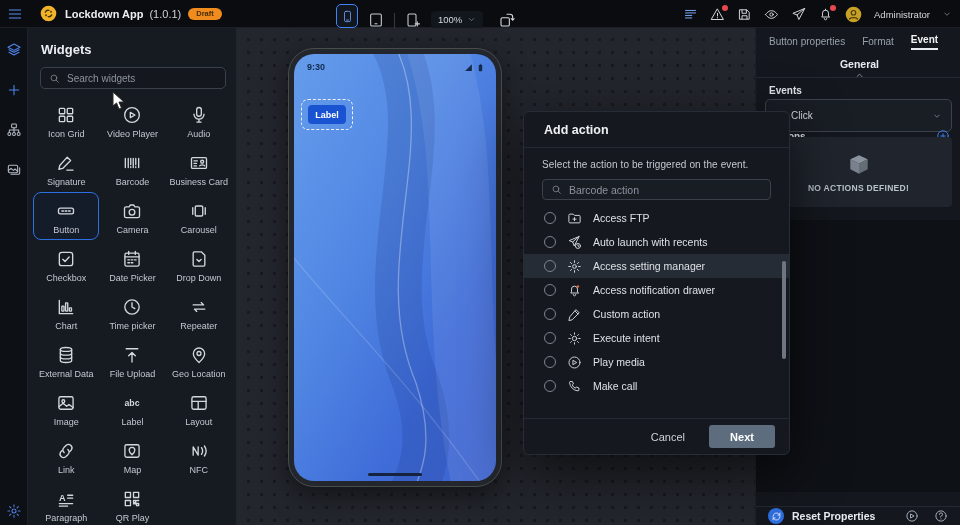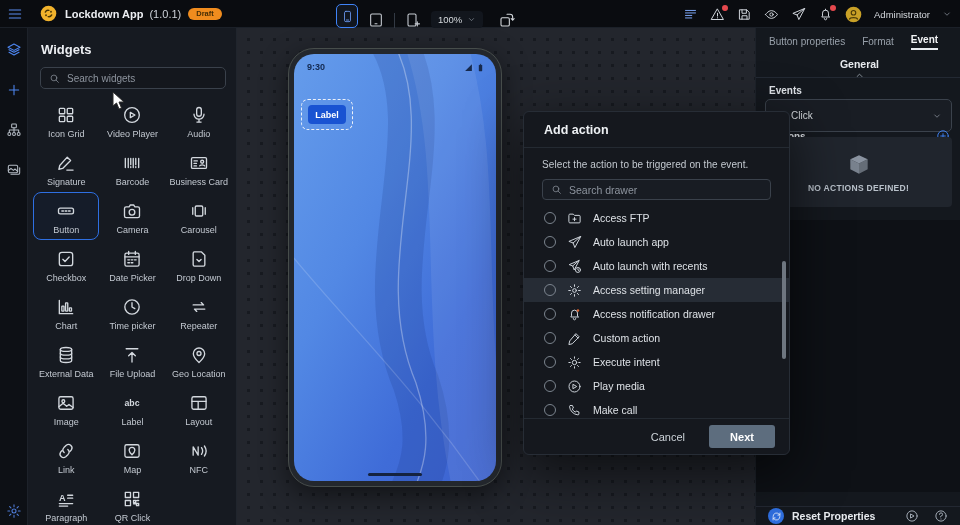--- a/index.html
+++ b/index.html
@@ -537,21 +537,21 @@
         </div>
         <div class="widget">
           <span class="w-icon">
             <svg viewBox="0 0 24 24" fill="none" stroke="currentColor" stroke-width="1.6" stroke-linecap="round" stroke-linejoin="round">
               <rect x="4" y="4" width="6.2" height="6.2"></rect>
               <rect x="13.8" y="4" width="6.2" height="6.2"></rect>
               <rect x="4" y="13.8" width="6.2" height="6.2"></rect>
               <path d="M13.8 13.8h2.6v2.6h-2.6zM17.8 13.8H20M13.8 17.8h2.6M17.4 17.4h2.6v2.6h-2.6z"></path>
             </svg>
           </span>
-          <span class="w-label">QR Click</span>
+          <span class="w-label">QR Play</span>
         </div>
       </div>
   </div>
 
   <div class="canvas">
     <div class="phone">
       <div class="screen">
         <svg class="curves" viewBox="0 0 199 429" preserveAspectRatio="none">
           <path d="M96 -15 C150 80 70 210 120 330 C138 385 128 415 118 438" stroke="rgba(16,42,120,0.16)" stroke-width="46" fill="none"></path>
           <path d="M140 -10 C180 120 150 260 185 430" stroke="rgba(255,255,255,0.08)" stroke-width="60" fill="none"></path>
@@ -655,42 +655,32 @@
   <div class="modal">
     <div class="m-head">Add action</div>
     <div class="m-sub">Select the action to be triggered on the event.</div>
     <div class="m-search">
       <span class="ic">
           <svg viewBox="0 0 24 24" fill="none" stroke="currentColor" stroke-width="1.6" stroke-linecap="round" stroke-linejoin="round">
             <circle cx="10.8" cy="10.8" r="6.3"></circle>
             <path d="m15.5 15.5 5 5"></path>
           </svg>
         </span>
-      <span class="ph">Search drawer</span>
+      <span class="ph">Barcode action</span>
     </div>
     <div class="m-list" id="action-list">
         <div class="m-item">
           <span class="radio"></span>
           <span class="m-ic">
             <svg viewBox="0 0 24 24" fill="none" stroke="currentColor" stroke-width="1.6" stroke-linecap="round" stroke-linejoin="round">
               <path d="M3 6.5A1.5 1.5 0 0 1 4.5 5H10l2 2h7.5A1.5 1.5 0 0 1 21 8.5v9A1.5 1.5 0 0 1 19.5 19h-15A1.5 1.5 0 0 1 3 17.5Z"></path>
               <path d="M12 10.5v5M9.5 13h5"></path>
             </svg>
           </span>
           <span class="m-label">Access FTP</span>
-        </div>
-        <div class="m-item">
-          <span class="radio"></span>
-          <span class="m-ic">
-            <svg viewBox="0 0 24 24" fill="none" stroke="currentColor" stroke-width="1.6" stroke-linecap="round" stroke-linejoin="round">
-              <path d="M21.5 2.5 3 10.2l6.8 2.5 2.5 6.8Z"></path>
-              <path d="M21.5 2.5 9.8 12.7"></path>
-            </svg>
-          </span>
-          <span class="m-label">Auto launch app</span>
         </div>
         <div class="m-item">
           <span class="radio"></span>
           <span class="m-ic">
             <svg viewBox="0 0 24 24" fill="none" stroke="currentColor" stroke-width="1.6" stroke-linecap="round" stroke-linejoin="round">
               <path d="M19 2.5 3.5 9l5.7 2.1L11.3 17Z"></path>
               <path d="M19 2.5 9.2 11.1"></path>
               <circle cx="17.5" cy="17.5" r="4"></circle>
               <path d="M17.5 15.6v1.9l1.4.9"></path>
             </svg>

